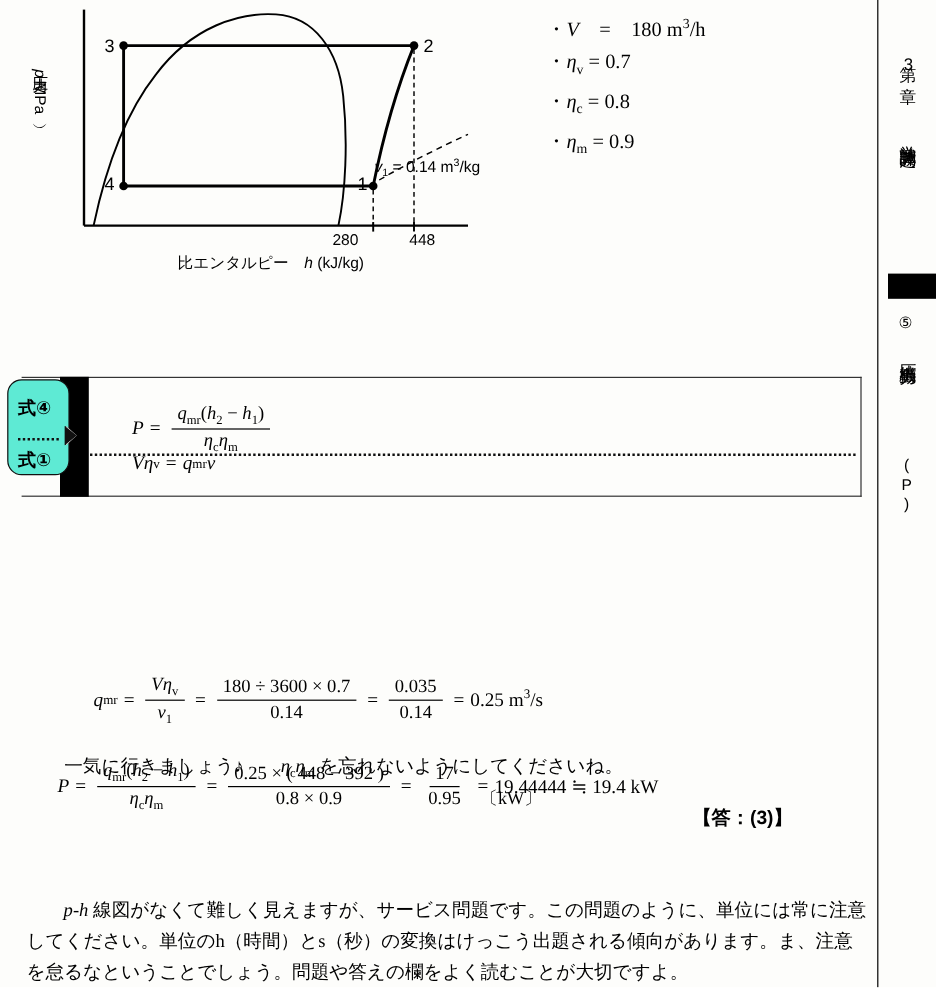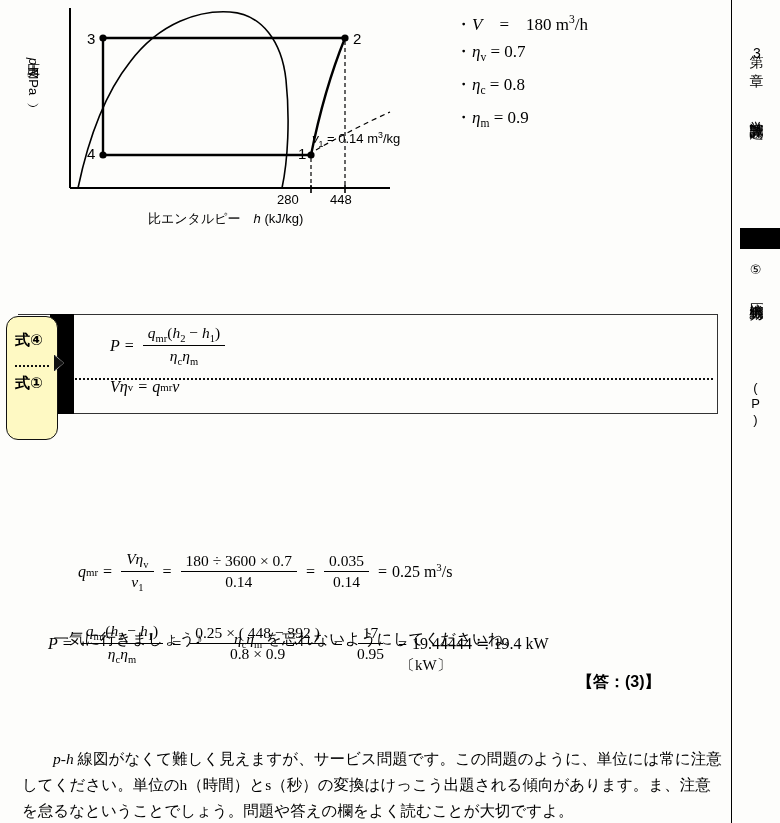--- a/index.html
+++ b/index.html
@@ -76,21 +76,21 @@
     font-family: "Liberation Sans", "DejaVu Sans", sans-serif;
     font-size: 13px;
     white-space: nowrap;
   }
   .tick-label {
     position: absolute;
     font-family: "Liberation Sans", "DejaVu Sans", sans-serif;
     font-size: 13px;
   }
   #tick-392 { left: 277px; top: 192px; }
-  #tick-448 { left: 330px; top: 192px; text-align: center; }
+  #tick-448 { left: 341px; top: 192px; text-align: center; }
   .pt-label {
     position: absolute;
     font-family: "Liberation Sans", "DejaVu Sans", sans-serif;
     font-size: 15px;
   }
   #pt3 { left: 87px; top: 30px; }
   #pt2 { left: 353px; top: 30px; }
   #pt4 { left: 87px; top: 145px; }
   #pt1 { left: 298px; top: 145px; }
   #vlabel {
@@ -151,24 +151,24 @@
     top: 314px;
     width: 24px;
     height: 100px;
     background: #000;
   }
   #tag {
     position: absolute;
     left: 6px;
     top: 316px;
     width: 52px;
-    height: 124px;
+    height: 80px;
     border: 1.6px solid #111;
     border-radius: 12px;
-    background: #fef9c3;
+    background: #5eead4;
     box-sizing: border-box;
   }
   .tag-text {
     position: absolute;
     left: 8px;
     font-family: "Liberation Sans", "DejaVu Sans", sans-serif;
     font-weight: bold;
     font-size: 15px;
   }
   #tag-4 { top: 14px; }
@@ -215,21 +215,21 @@
     align-items: center;
     font-family: "Liberation Serif", "DejaVu Serif", serif;
     font-size: 16px;
     white-space: nowrap;
   }
   .frac {
     display: inline-flex;
     flex-direction: column;
     align-items: center;
     vertical-align: middle;
-    margin: 4px 4px;
+    margin: 16px 4px;
   }
   .frac .num {
     padding: 0 5px 1px 5px;
     border-bottom: 1.3px solid #000;
     font-size: 15.5px;
   }
   .frac .den {
     padding: 1px 5px 0 5px;
     font-size: 15.5px;
   }

